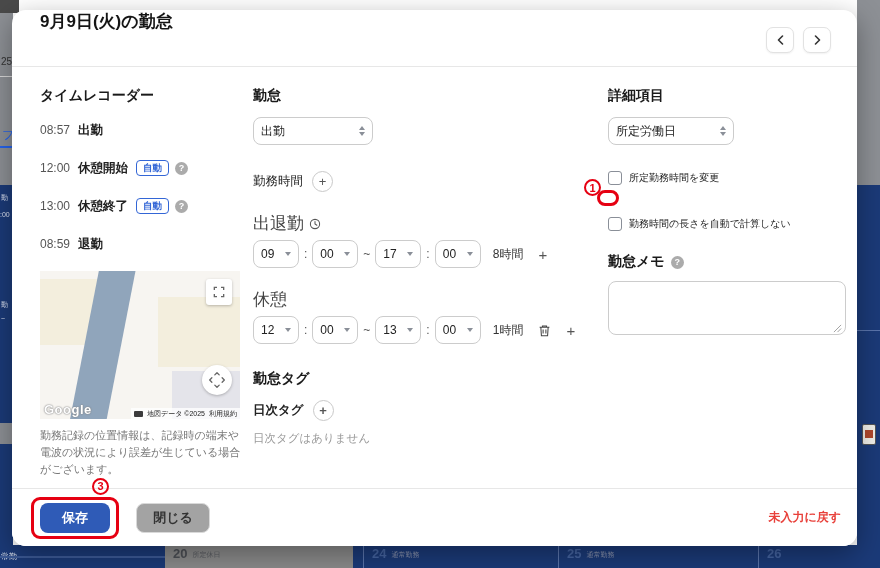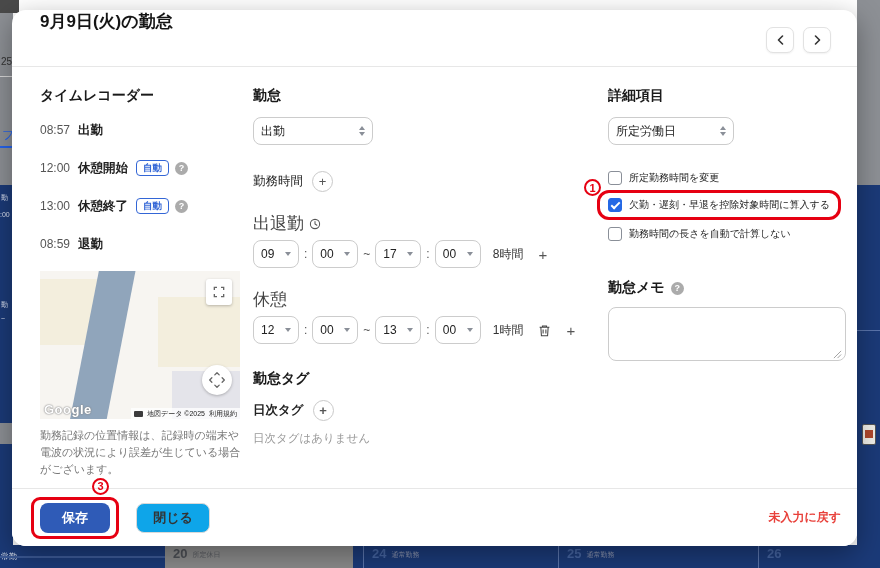--- a/index.html
+++ b/index.html
@@ -101,21 +101,21 @@
   .tag-empty { margin-top:10px; font-size:11.5px; color:#999; }
 
   
   .cbrow { display:flex; align-items:center; gap:7px; white-space:nowrap; font-size:10px; color:#222; cursor:pointer; }
   .cb { width:14px; height:14px; border:1.5px solid #8a8f98; border-radius:3px; background:#fff; flex:none; position:relative; }
   .cb.on { background:#2468e5; border-color:#2468e5; }
   .cb.on::after { content:""; position:absolute; left:2px; top:3px; width:7px; height:3px;
                   border-left:2px solid #fff; border-bottom:2px solid #fff; transform:rotate(-45deg); }
   .row1 { margin-top:26px; }
   .row3 { margin-top:7px; }
-  .memo-h { margin-top:38px; display:flex; align-items:center; }
+  .memo-h { margin-top:22px; display:flex; align-items:center; }
   .memo-wrap { position:relative; margin-top:10px; width:238px; }
   .memo-wrap textarea { width:100%; height:54px; border:1px solid #ccc; border-radius:8px; resize:none; font-family:inherit; padding:6px 8px; font-size:12px; }
   .resize-h { position:absolute; right:4px; bottom:6px; pointer-events:none; }
 
   
   .annot { position:absolute; width:17px; height:17px; border:2px solid #e60012; border-radius:50%; color:#e60012;
            font-size:11px; font-weight:700; display:flex; align-items:center; justify-content:center; z-index:6; background:transparent; }
   .annot-box-cb { position:relative; display:inline-flex; border:3px solid #e60012; border-radius:12px;
                   padding:5px 8px; margin:5px 0 0 -11px; }
   .annot-box-cb .annot { left:-16px; top:-14px; }
@@ -126,21 +126,21 @@
   .annot-box-save { position:relative; display:inline-flex; border:3px solid #e60012; border-radius:9px;
                     padding:3px 6px; margin-left:-9px; }
   .annot-box-save .annot { top:-22px; left:58px; }
 
   
   .modal-footer { position:absolute; left:0; right:0; bottom:0; height:58px; border-top:1px solid #e7e7e7;
                   display:flex; align-items:center; padding:0 16px 0 28px; background:#fff; border-radius:0 0 14px 14px; }
   .footer-left { display:flex; align-items:center; gap:17px; }
   .btn-save { width:70px; height:30px; background:#2f5bb7; color:#fff; border:none; border-radius:8px;
               font-weight:700; font-size:13px; cursor:pointer; font-family:inherit; }
-  .btn-close { width:74px; height:30px; background:#0ea5e9; border:1px solid #d9d9d9; border-radius:8px;
+  .btn-close { width:74px; height:30px; background:#a3a3a3; border:1px solid #d9d9d9; border-radius:8px;
                font-weight:700; font-size:13px; color:#333; cursor:pointer; font-family:inherit; }
   .reset-link { margin-left:auto; color:#e8403a; font-weight:700; font-size:12px; cursor:pointer; }
 </style>
 </head>
 <body>
 
 <div class="stage">
 
   <div class="bg-frag bg-topleft-dark"></div>
   <div class="bg-frag bg-left-gray-top"></div>
@@ -352,24 +352,20 @@
             </span>
         </div>
 
         <div class="cbrow row1">
           <span class="cb"></span>
           <span>所定勤務時間を変更</span>
         </div>
 
         <div class="annot-box-cb">
           <span class="annot">1</span>
-          <div class="cbrow">
-            <span class="cb on"></span>
-            <span>欠勤・遅刻・早退を控除対象時間に算入する</span>
-          </div>
         </div>
 
         <div class="cbrow row3">
           <span class="cb"></span>
           <span>勤務時間の長さを自動で計算しない</span>
         </div>
 
         <h2 class="sec memo-h">
           <span>勤怠メモ</span>
           <span class="help"></span>

